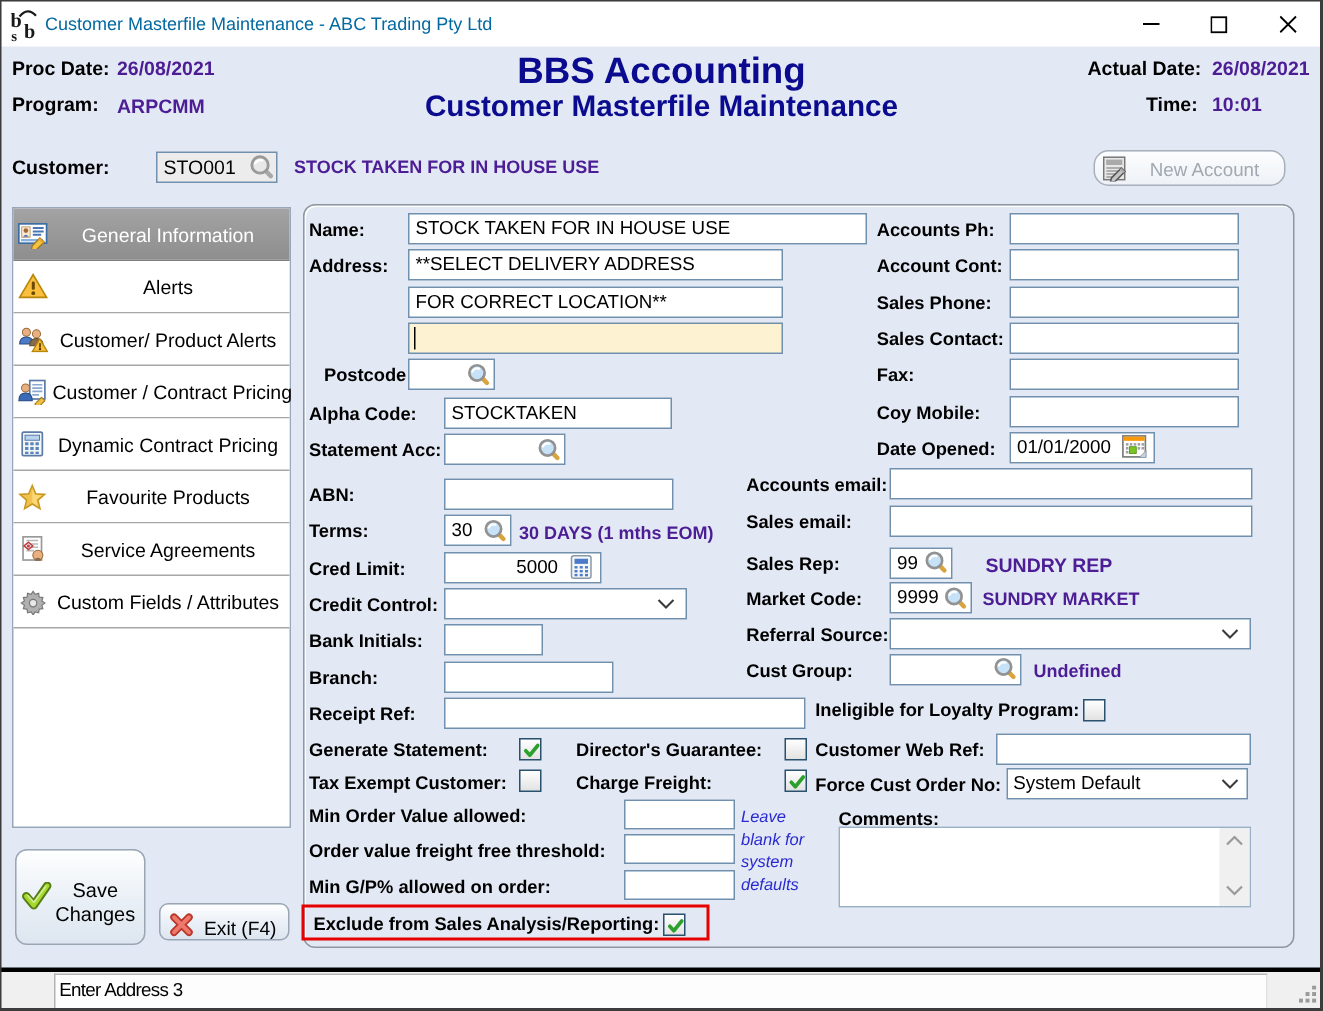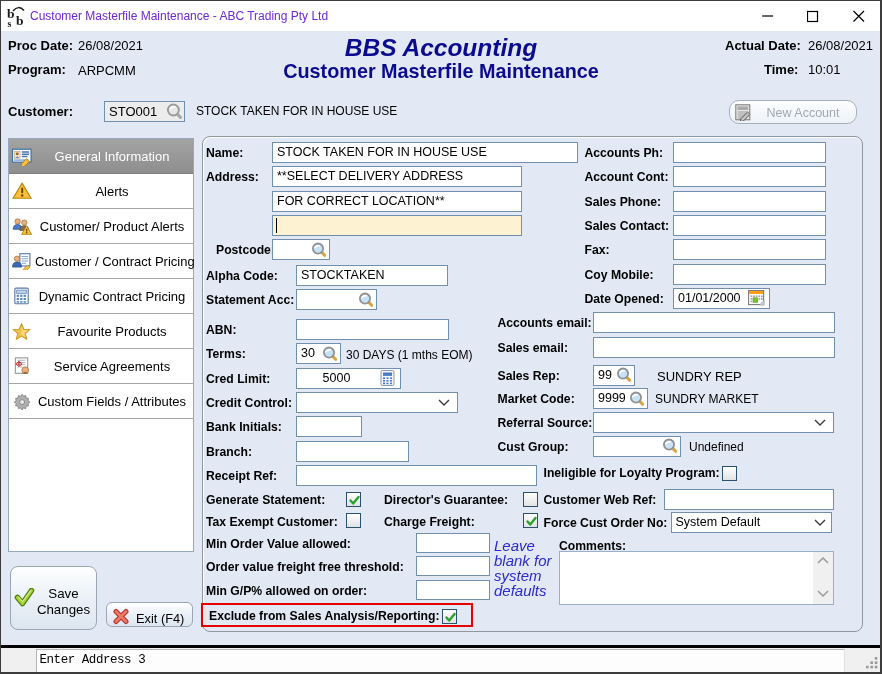--- a/index.html
+++ b/index.html
@@ -1,20 +1,20 @@
 <!DOCTYPE html>
 <html><head>
 <meta charset="utf-8">
 <style>
 * { margin:0; padding:0; box-sizing:border-box; }
 html,body { width:882px; height:674px; }
 body { position:relative; font-family:"Liberation Sans",sans-serif; background:#e3e9f4; overflow:hidden; }
 .abs { position:absolute; }
 .lbl { position:absolute; font-weight:bold; font-size:12.2px; color:#000; white-space:nowrap; }
-.txt { position:absolute; font-size:12.5px; color:#000000; white-space:nowrap; }
+.txt { position:absolute; font-size:12.5px; color:#4c1d95; white-space:nowrap;font-weight:bold; }
 .inp { position:absolute; background:#fff; border:1px solid #7090ae; height:21px; font-size:12.5px; color:#000; padding:0 4px; line-height:19px; white-space:nowrap; overflow:hidden; }
 .cb { position:absolute; width:15px; height:15px; background:linear-gradient(#ffffff,#e2e2e2); border:1px solid #29506d; }
 .cb svg { position:absolute; left:1px; top:1px; }
 .btn { position:absolute; background:linear-gradient(#feffff,#e9eff6 55%,#dde6f0); border:1px solid #9aa6b4; border-radius:7px; }
 .menu-item { position:relative; height:35px; border-bottom:1px solid #a6a6a6; background:#fff; display:flex; align-items:center; }
 .menu-item .mi-txt { position:absolute; left:26px; right:4px; text-align:center; font-size:13px; color:#000; white-space:nowrap; }
 .menu-item svg { position:absolute; left:3px; top:8px; transform:scale(1.12); transform-origin:left top; }
 .mag { position:absolute; }
 </style>
 </head>
@@ -22,38 +22,38 @@
 
 <div class="abs" style="left:0;top:0;width:882px;height:674px;border:1px solid #3c3c3c;border-right:2px solid #3c3c3c;border-bottom:2px solid #3c3c3c;pointer-events:none;z-index:99"></div>
 
 <div class="abs" style="left:1px;top:1px;width:879px;height:30px;background:#fff;">
   <svg class="abs" style="left:6px;top:4px" width="22" height="24" viewBox="0 0 22 24">
     <text x="0" y="13" font-family="Liberation Serif,serif" font-size="13.5" font-weight="bold" fill="#1a1a1a">b</text>
     <text x="9" y="20" font-family="Liberation Serif,serif" font-size="13.5" font-weight="bold" fill="#1a1a1a">b</text>
     <text x="0.5" y="22" font-family="Liberation Serif,serif" font-size="10" font-weight="bold" fill="#1a1a1a">s</text>
     <path d="M6 6 Q11.5 -0.5 17 5.5" fill="none" stroke="#1a1a1a" stroke-width="1.5"></path>
   </svg>
-  <div class="abs" style="left:29px;top:8px;font-size:12px;color:#6d28d9">Customer Masterfile Maintenance - ABC Trading Pty Ltd</div>
+  <div class="abs" style="left:29px;top:8px;font-size:12px;color:#0369a1">Customer Masterfile Maintenance - ABC Trading Pty Ltd</div>
   <svg class="abs" style="left:761px;top:0" width="12" height="30" viewBox="0 0 12 30">
       <path d="M0 15 H11" stroke="#000" stroke-width="1.2"></path>
     </svg>
   <svg class="abs" style="left:806px;top:0" width="12" height="30" viewBox="0 0 12 30">
       <rect x="0.5" y="10.5" width="10" height="10" fill="none" stroke="#000" stroke-width="1.2"></rect>
     </svg>
   <svg class="abs" style="left:852px;top:0" width="12" height="30" viewBox="0 0 12 30">
       <path d="M0.5 10 L11 20.5 M11 10 L0.5 20.5" stroke="#000" stroke-width="1.2"></path>
     </svg>
 </div>
 
 <div class="lbl" style="left:8px;top:38px;font-size:13px">Proc Date:</div>
 <div class="txt" style="left:78px;top:38px;font-size:13px">26/08/2021</div>
 <div class="lbl" style="left:8px;top:62px;font-size:13px">Program:</div>
 <div class="txt" style="left:78px;top:63px;font-size:13px">ARPCMM</div>
 
-<div class="abs" style="left:141px;top:34px;width:600px;text-align:center;font-size:24.5px;font-weight:bold;color:#0b0b8f;font-style:italic;">BBS Accounting</div>
+<div class="abs" style="left:141px;top:34px;width:600px;text-align:center;font-size:24.5px;font-weight:bold;color:#0b0b8f;">BBS Accounting</div>
 <div class="abs" style="left:141px;top:60px;width:600px;text-align:center;font-size:19.8px;font-weight:bold;color:#0b0b8f;">Customer Masterfile Maintenance</div>
 
 <div class="lbl" style="left:725px;top:38px;font-size:13px">Actual Date:</div>
 <div class="txt" style="left:808px;top:38px;font-size:13px">26/08/2021</div>
 <div class="lbl" style="left:764px;top:62px;font-size:13px">Time:</div>
 <div class="txt" style="left:808px;top:62px;font-size:13px">10:01</div>
 
 <div class="lbl" style="left:8px;top:104px;font-size:13px">Customer:</div>
 <div class="inp" style="left:104px;top:101px;width:81px;height:21px;line-height:19px;font-size:13px;background:#ececec;">STO001</div>
 <svg class="mag" style="left:166px;top:103px" width="17" height="17" viewBox="0 0 18 18">
@@ -206,21 +206,21 @@
 <div class="inp" style="left:296px;top:318.8px;width:153px;"></div>
 <div class="lbl" style="left:206px;top:347.2px">Terms:</div>
 <div class="inp" style="left:296px;top:343.2px;width:45px;">30</div>
 <svg class="mag" style="left:322px;top:345.7px" width="16" height="16" viewBox="0 0 16 16">
   <path d="M10.8 10.4 L13.6 13.3" stroke="#d8a440" stroke-width="3" stroke-linecap="round"></path>
   <circle cx="7" cy="6.6" r="5.1" fill="#c7e2f6" stroke="#929292" stroke-width="1.8"></circle>
   <path d="M3.9 5.6 Q5.3 3.1 8.3 3.8" fill="none" stroke="#ffffff" stroke-width="1.5" stroke-linecap="round"></path>
 </svg>
 <div class="txt" style="left:346px;top:347.7px;font-size:12px">30 DAYS (1 mths EOM)</div>
 <div class="lbl" style="left:206px;top:371.6px">Cred Limit:</div>
-<div class="inp" style="left:296px;top:367.6px;width:105px;text-align:center;padding-right:28px;">5000</div>
+<div class="inp" style="left:296px;top:367.6px;width:105px;text-align:right;padding-right:28px;">5000</div>
 <svg class="abs" style="left:380px;top:370.1px" width="16" height="16" viewBox="0 0 16 16">
   <rect x="1" y="0.5" width="13" height="15" rx="1.5" fill="#f4f6f8" stroke="#8899aa"></rect>
   <rect x="3" y="2.5" width="9" height="3.4" fill="#4a7ac8"></rect>
   <g fill="#4a7ac8">
     <rect x="3" y="7.4" width="2" height="1.6"></rect>
       <rect x="6.5" y="7.4" width="2" height="1.6"></rect>
       <rect x="10" y="7.4" width="2" height="1.6"></rect>
     <rect x="3" y="10" width="2" height="1.6"></rect>
       <rect x="6.5" y="10" width="2" height="1.6"></rect>
       <rect x="10" y="10" width="2" height="1.6"></rect>
@@ -257,21 +257,21 @@
       <path d="M2.5 6.5 L5.2 9.5 L10.5 3" fill="none" stroke="#2ca02c" stroke-width="2.4" stroke-linecap="round" stroke-linejoin="round"></path>
     </svg>
   </div>
 
 <div class="lbl" style="left:206px;top:536.5px">Min Order Value allowed:</div>
 <div class="inp" style="left:416px;top:532.5px;width:74px;height:20px;"></div>
 <div class="lbl" style="left:206px;top:560.4px">Order value freight free threshold:</div>
 <div class="inp" style="left:416px;top:556.4px;width:74px;height:20px;"></div>
 <div class="lbl" style="left:206px;top:584.3px">Min G/P% allowed on order:</div>
 <div class="inp" style="left:416px;top:580.3px;width:74px;height:20px;"></div>
-<div class="abs" style="left:494px;top:537.5px;font-size:15px;font-style:italic;color:#2a2ad0;line-height:15.3px;">Leave<br>blank for<br>system<br>defaults</div>
+<div class="abs" style="left:494px;top:537.5px;font-size:11px;font-style:italic;color:#2a2ad0;line-height:15.3px;">Leave<br>blank for<br>system<br>defaults</div>
 
 <div class="lbl" style="left:209px;top:608.5px">Exclude from Sales Analysis/Reporting:</div>
 <div class="cb" style="left:442px;top:608.5px;">
     <svg width="13" height="13" viewBox="0 0 13 13">
       <path d="M2.5 6.5 L5.2 9.5 L10.5 3" fill="none" stroke="#2ca02c" stroke-width="2.4" stroke-linecap="round" stroke-linejoin="round"></path>
     </svg>
   </div>
 <div class="abs" style="left:200.5px;top:602.5px;width:272px;height:24.5px;border:2.5px solid #e60000;"></div>
 
 <div class="lbl" style="left:584.5px;top:146px">Accounts Ph:</div>
@@ -359,21 +359,21 @@
 <svg class="abs" style="left:817px;top:557px" width="12" height="8" viewBox="0 0 12 8">
     <path d="M1 6 L6 1 L11 6" fill="none" stroke="#9a9a9a" stroke-width="1.5"></path>
   </svg>
 <svg class="abs" style="left:817px;top:590px" width="12" height="8" viewBox="0 0 12 8">
     <path d="M1 1 L6 6 L11 1" fill="none" stroke="#9a9a9a" stroke-width="1.5"></path>
   </svg>
 
 <div class="abs" style="left:0;top:645px;width:882px;height:3px;background:#000;"></div>
 <div class="abs" style="left:1px;top:648px;width:879px;height:24px;background:#f0f0f0;"></div>
 <div class="abs" style="left:36px;top:649px;width:809px;height:23px;background:#fdfdfd;border:1px solid #b4b4b4;border-bottom:none;border-right:1px solid #e0e0e0;"></div>
-<div class="abs" style="left:39.5px;top:653px;font-size:12.5px;letter-spacing:-0.45px;color:#000;font-family:Liberation Mono, monospace;">Enter Address 3</div>
+<div class="abs" style="left:39.5px;top:653px;font-size:12.5px;letter-spacing:-0.45px;color:#000;">Enter Address 3</div>
 <svg class="abs" style="left:866px;top:657px" width="14" height="14" viewBox="0 0 16 16">
   <g fill="#9a9a9a">
     <rect x="10" y="0" width="3" height="3"></rect>
       <rect x="10" y="5" width="3" height="3"></rect>
       <rect x="10" y="10" width="3" height="3"></rect>
     <rect x="5" y="5" width="3" height="3"></rect>
       <rect x="5" y="10" width="3" height="3"></rect>
     <rect x="0" y="10" width="3" height="3"></rect>
   </g>
 </svg>

